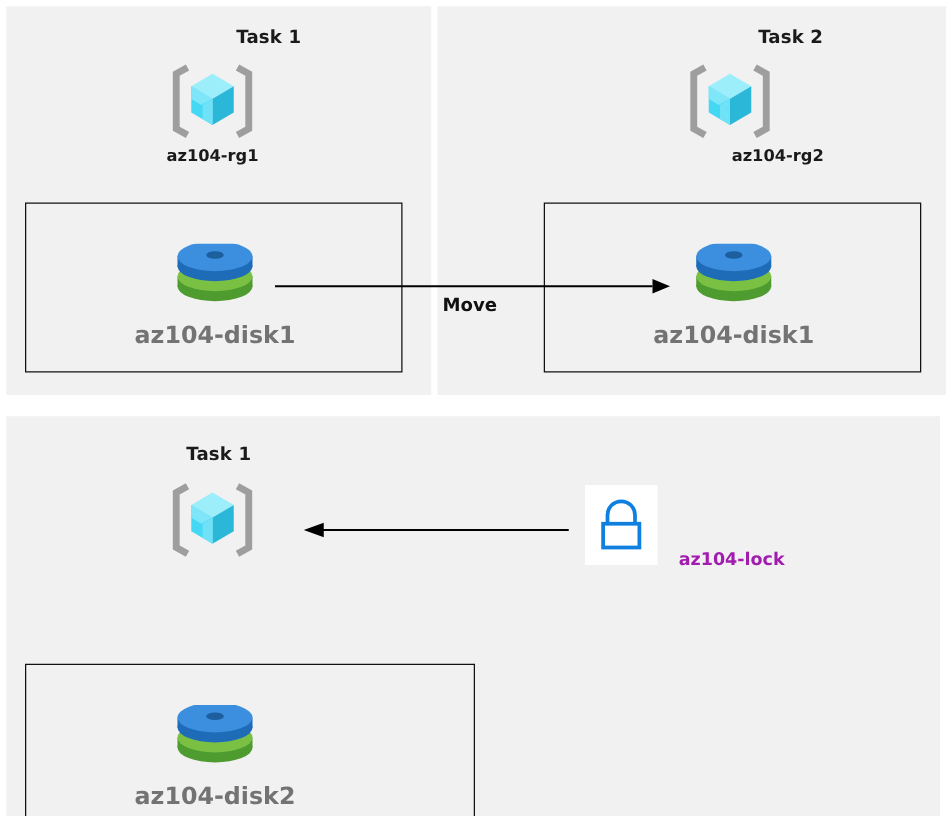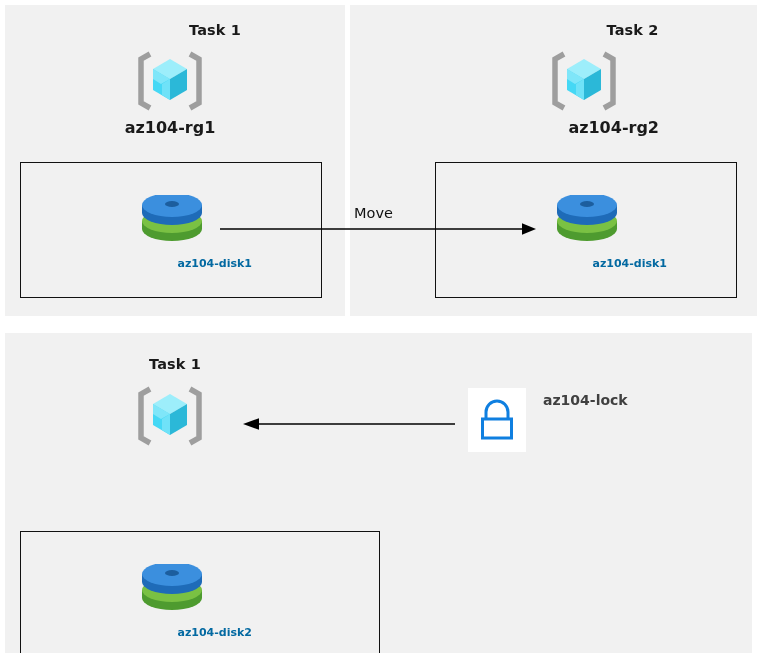--- a/index.html
+++ b/index.html
@@ -46,21 +46,21 @@
   }
   .rg-icon {
     display: block;
     margin: 0 auto;
     width: 68px;
     height: 62px;
   }
   .rg-label {
     display: block;
     margin-top: 6px;
-    font-size: 16px;
+    font-size: 13px;
     font-weight: bold;
     color: #1a1a1a;
   }
 
   
   .inner-box {
     position: absolute;
     border: 1.6px solid #111111;
     background: #f1f1f1;
     box-sizing: border-box;
@@ -73,65 +73,66 @@
   }
   .disk-icon {
     display: block;
     margin: 0 auto;
     width: 72px;
     height: 58px;
   }
   .disk-label {
     display: block;
     margin-top: 4px;
-    font-size: 11px;
-    font-weight: bold;
-    color: #0369a1;
-    text-align: right;
+    font-size: 19px;
+    font-weight: bold;
+    color: #737373;
   }
 
   
   .arrow-svg {
     position: absolute;
     overflow: visible;
   }
   .arrow-line {
     stroke: #000000;
     stroke-width: 1.6;
     fill: none;
   }
   .arrow-head { fill: #000000; }
 
   .arrow-label {
     position: absolute;
     font-size: 14.5px;
-    font-weight: normal;
+    font-weight: bold;
     color: #111111;
     white-space: nowrap;
+    margin-top: 32px;
   }
 
   
   .lock-tile {
     position: absolute;
     width: 58px;
     height: 64px;
     background: #ffffff;
     display: flex;
     align-items: center;
     justify-content: center;
   }
   .lock-icon { width: 38px; height: 42px; display: block; }
 
   .lock-text {
     position: absolute;
     font-size: 14px;
     font-weight: bold;
-    color: #404040;
+    color: #a21caf;
     line-height: 1.45;
     white-space: nowrap;
+    margin-top: 48px;
   }
 </style>
 </head>
 <body>
 
 <div class="panel" id="panel-task1">
 
   <div class="panel-title">Task 1</div>
 
   <div class="rg-group" style="left:90px; top:45px;">

